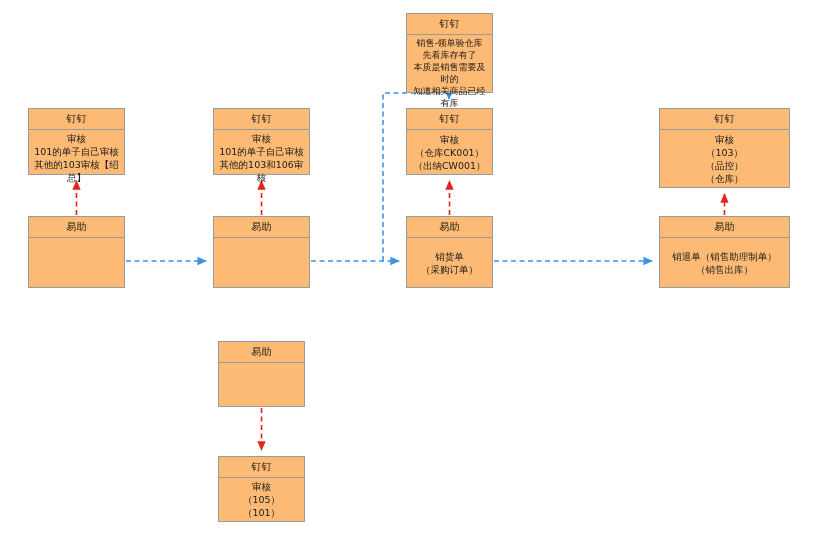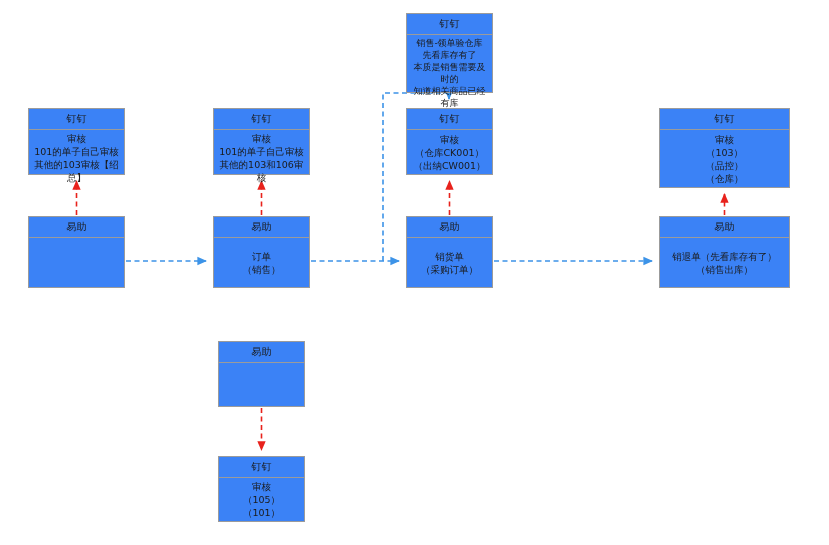--- a/index.html
+++ b/index.html
@@ -17,21 +17,21 @@
   #canvas {
     position: absolute;
     left: 0; top: 0;
     width: 829px;
     height: 545px;
   }
   .node {
     position: absolute;
     box-sizing: border-box;
     border: 1px solid #9b9b9b;
-    background: #3b82f6;
+    background: #fdba74;
     display: flex;
     flex-direction: column;
     z-index: 5;
   }
   .node-header {
     box-sizing: border-box;
     border-bottom: 1px solid #9b9b9b;
     display: flex;
     align-items: center;
     justify-content: center;
@@ -150,33 +150,31 @@
 （品控）
 （仓库）</div>
   </div>
 
   <div class="node" style="left:28px; top:216px; width:97px; height:72px;">
     <div class="node-header">易助</div>
   </div>
 
   <div class="node" style="left:213px; top:216px; width:97px; height:72px;">
     <div class="node-header">易助</div>
-    <div class="node-body">订单
-（销售）</div>
   </div>
 
   <div class="node" style="left:406px; top:216px; width:87px; height:72px;">
     <div class="node-header">易助</div>
     <div class="node-body">销货单
 （采购订单）</div>
   </div>
 
   <div class="node" style="left:659px; top:216px; width:131px; height:72px;">
     <div class="node-header">易助</div>
-    <div class="node-body">销退单（先看库存有了）
+    <div class="node-body">销退单（销售助理制单）
 （销售出库）</div>
   </div>
 
   <div class="node" style="left:218px; top:341px; width:87px; height:66px;">
     <div class="node-header">易助</div>
   </div>
 
   <div class="node" style="left:218px; top:456px; width:87px; height:66px;">
     <div class="node-header">钉钉</div>
     <div class="node-body">审核

